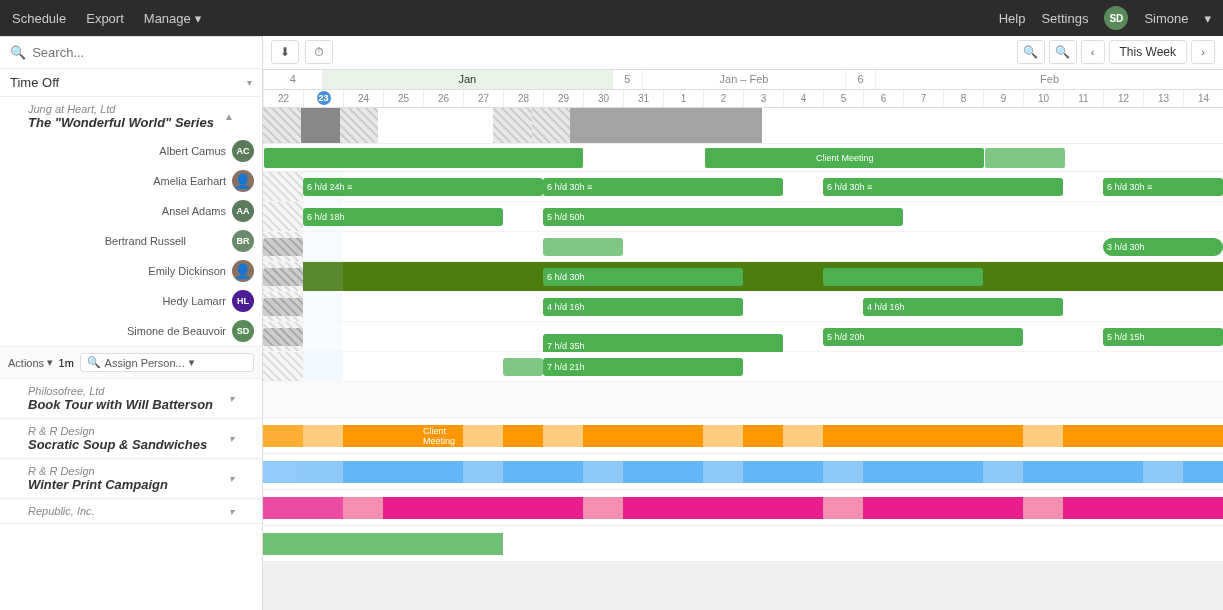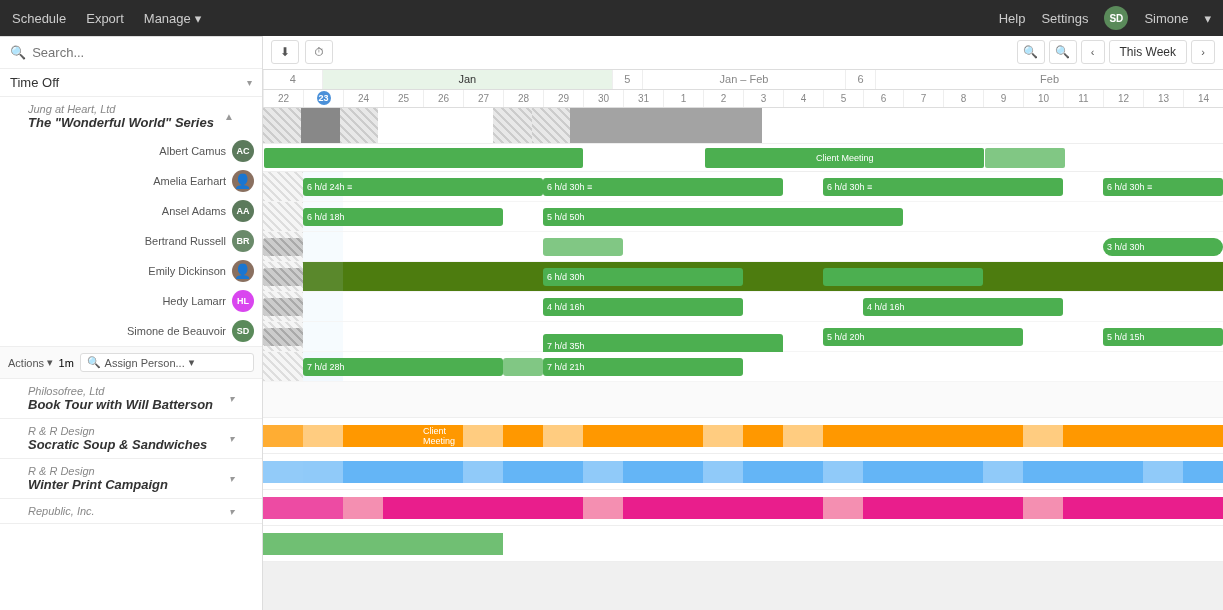--- a/index.html
+++ b/index.html
@@ -135,31 +135,31 @@
           <div class="person-avatar" style="background:#8a7060; overflow:hidden;">
             <span style="font-size:14px;">👤</span>
           </div>
         </div>
         <div class="person-row">
           <span class="person-name">Ansel Adams</span>
           <div class="person-avatar" style="background:#5c7a5c;">AA</div>
         </div>
         <div class="person-row">
           <span class="person-name">Bertrand Russell</span>
-          <div class="person-avatar" style="background:#6a8a6a;">BR</div>
+          <div class="person-avatar" style="background:#6a8a6a;margin-left:40px;">BR</div>
         </div>
         <div class="person-row">
           <span class="person-name">Emily Dickinson</span>
           <div class="person-avatar" style="background:#8a7060; overflow:hidden;">
             <span style="font-size:14px;">👤</span>
           </div>
         </div>
         <div class="person-row">
           <span class="person-name">Hedy Lamarr</span>
-          <div class="person-avatar" style="background:#d946ef;text-align:center;">HL</div>
+          <div class="person-avatar" style="background:#4c1d95;text-align:center;">HL</div>
         </div>
         <div class="person-row">
           <span class="person-name">Simone de Beauvoir</span>
           <div class="person-avatar" style="background:#5a8a5a;">SD</div>
         </div>
 
         <div class="actions-bar">
           <div class="actions-btn">
             <span>Actions</span>
             <span>▾</span>
@@ -375,21 +375,20 @@
           <div style="position:absolute; top:6px; height:18px; background:#4caf50; border-radius:3px; left:calc(14/24 * 100%); width:calc(5/24 * 100%); display:flex; align-items:center; padding:0 4px; font-size:9px; color:#fff;">5 h/d 20h</div>
           <div style="position:absolute; top:6px; height:18px; background:#4caf50; border-radius:3px; left:calc(21/24 * 100%); width:calc(3/24 * 100%); display:flex; align-items:center; padding:0 4px; font-size:9px; color:#fff;">5 h/d 15h</div>
         </div>
 
         <div style="height:30px; border-bottom:1px solid #f5f5f5; background:#fff; display:flex; position:relative;">
           <div style="position:absolute; top:0; left:0; right:0; bottom:0; display:flex;">
             <div style="flex:1; background:repeating-linear-gradient(45deg,#ddd,#ddd 2px,#f5f5f5 2px,#f5f5f5 6px);"></div>
             <div style="flex:1; background:#bbdefb30;"></div>
             <div style="flex:22;"></div>
           </div>
-          <div style="position:absolute; top:6px; height:18px; background:#4caf50; border-radius:3px; left:calc(1/24 * 100%); width:calc(5/24 * 100%); display:flex; align-items:center; padding:0 4px; font-size:9px; color:#fff;">7 h/d 28h</div>
           <div style="position:absolute; top:6px; height:18px; background:#81c784; border-radius:3px; left:calc(6/24 * 100%); width:calc(1/24 * 100%);"></div>
           <div style="position:absolute; top:6px; height:18px; background:#4caf50; border-radius:3px; left:calc(7/24 * 100%); width:calc(5/24 * 100%); display:flex; align-items:center; padding:0 4px; font-size:9px; color:#fff;">7 h/d 21h</div>
         </div>
 
         <div style="height:36px; border-bottom:1px solid #eee; background:#fafafa;"></div>
 
         <div style="height:36px; border-bottom:1px solid #eee; background:#fff; display:flex; position:relative; overflow:hidden;">
           <div style="position:absolute; top:7px; left:0; right:0; height:22px; display:flex; gap:0px;">
             <div style="flex:1; background:#ff9800; opacity:0.8;"></div>
             <div style="flex:1; background:#ffcc80;"></div>

